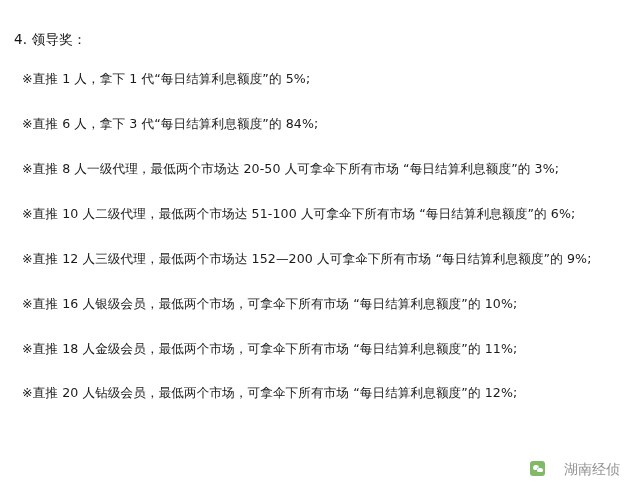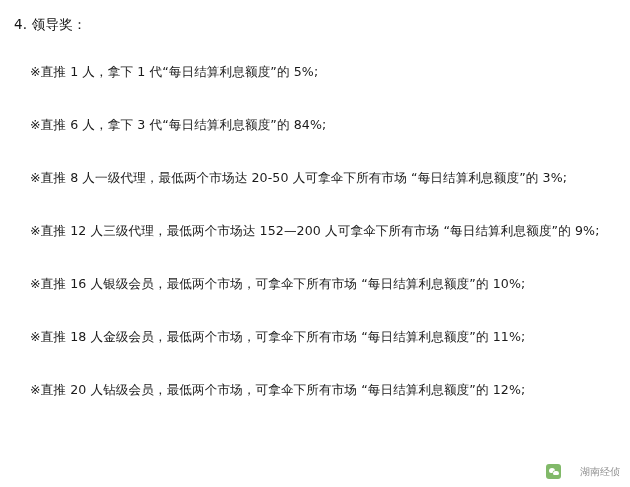--- a/index.html
+++ b/index.html
@@ -13,53 +13,52 @@
     font-family: "DejaVu Sans", "Liberation Sans", sans-serif;
     color: #1a1a1a;
     overflow: hidden;
     position: relative;
   }
   .page {
     position: relative;
     width: 630px;
     height: 487px;
     box-sizing: border-box;
-    padding: 8px 14px 0 14px;
+    padding: 23px 14px 0 14px;
   }
   .section-head {
     font-size: 13.5px;
     line-height: 1.5;
     margin: 0 0 4px 0;
     padding: 6px 0 4px 0;
     color: #111;
     letter-spacing: 0.2px;
   }
   .item {
     font-size: 12.6px;
     line-height: 1.5;
-    margin: 16px;
+    margin: 8px;
     padding: 9px 0 9px 0;
     color: #1a1a1a;
     letter-spacing: 0.1px;
     white-space: nowrap;
   }
   .block {
     margin: 0 0 2px 0;
   }
 
   
   .watermark {
     position: absolute;
     right: 10px;
     bottom: 8px;
     display: flex;
-    align-items: center;
     gap: 19px;
     color: #8a8a8a;
-    font-size: 10px;
+    font-size: 14px;
     opacity: 0.95;
   }
   .wm-logo {
     width: 15px;
     height: 15px;
     border-radius: 3px;
     background: #7bb661;
     position: relative;
     flex: 0 0 auto;
   }
@@ -92,20 +91,21 @@
 <div class="page">
 
   <div class="block">
     <p class="section-head">4. 领导奖：</p>
     <p class="item">※直推 1 人，拿下 1 代“每日结算利息额度”的 5%;</p>
     <p class="item">※直推 6 人，拿下 3 代“每日结算利息额度”的 84%;</p>
   </div>
 
   <div class="block">
     <p class="item">※直推 8 人一级代理，最低两个市场达 20-50 人可拿伞下所有市场 “每日结算利息额度”的 3%;</p>
+    <p class="item">※直推 10 人二级代理，最低两个市场达 51-100 人可拿伞下所有市场 “每日结算利息额度”的 6%;</p>
     <p class="item">※直推 12 人三级代理，最低两个市场达 152—200 人可拿伞下所有市场 “每日结算利息额度”的 9%;</p>
   </div>
 
   <div class="block">
     <p class="item">※直推 16 人银级会员，最低两个市场，可拿伞下所有市场 “每日结算利息额度”的 10%;</p>
     <p class="item">※直推 18 人金级会员，最低两个市场，可拿伞下所有市场 “每日结算利息额度”的 11%;</p>
     <p class="item">※直推 20 人钻级会员，最低两个市场，可拿伞下所有市场 “每日结算利息额度”的 12%;</p>
   </div>
 
   <div class="watermark">

